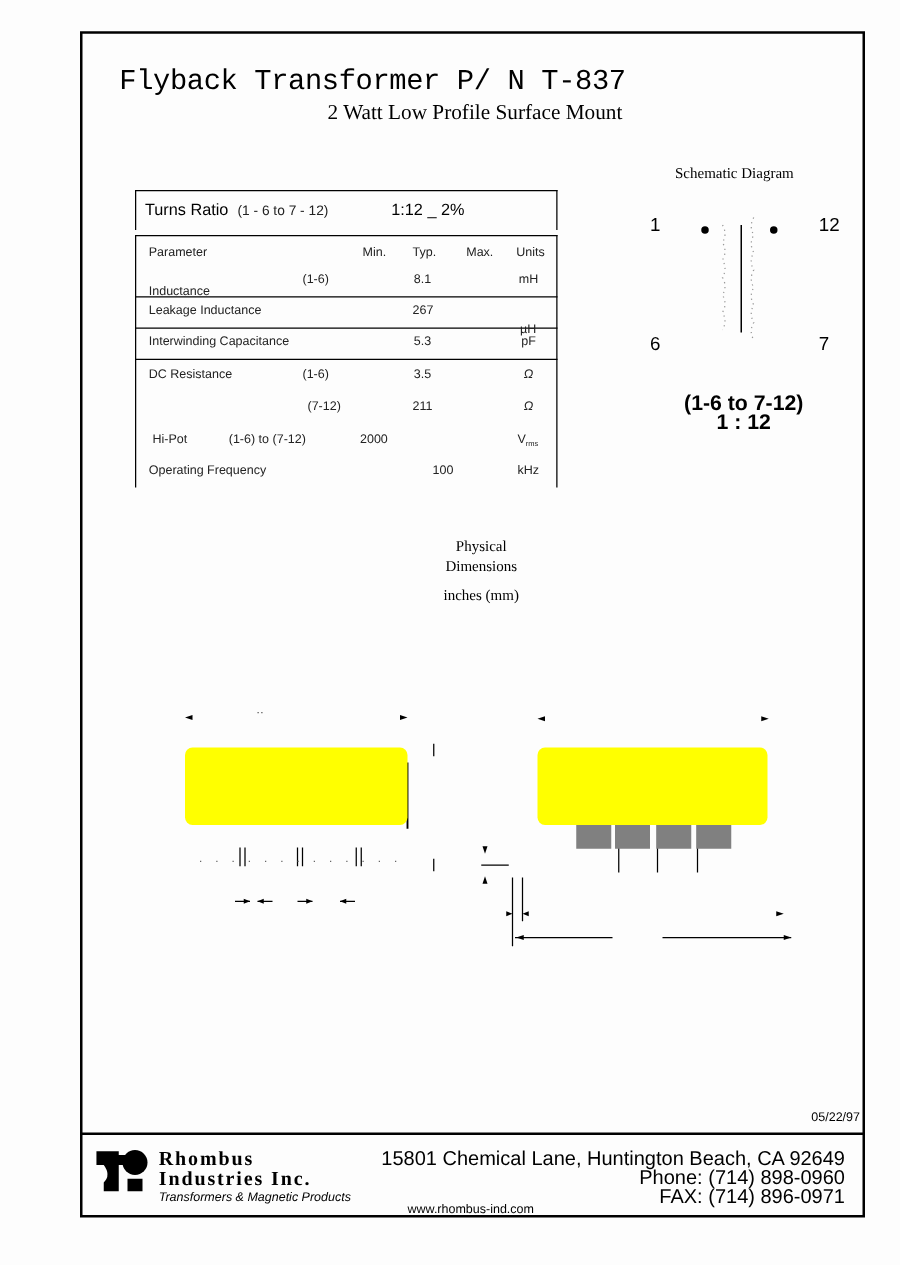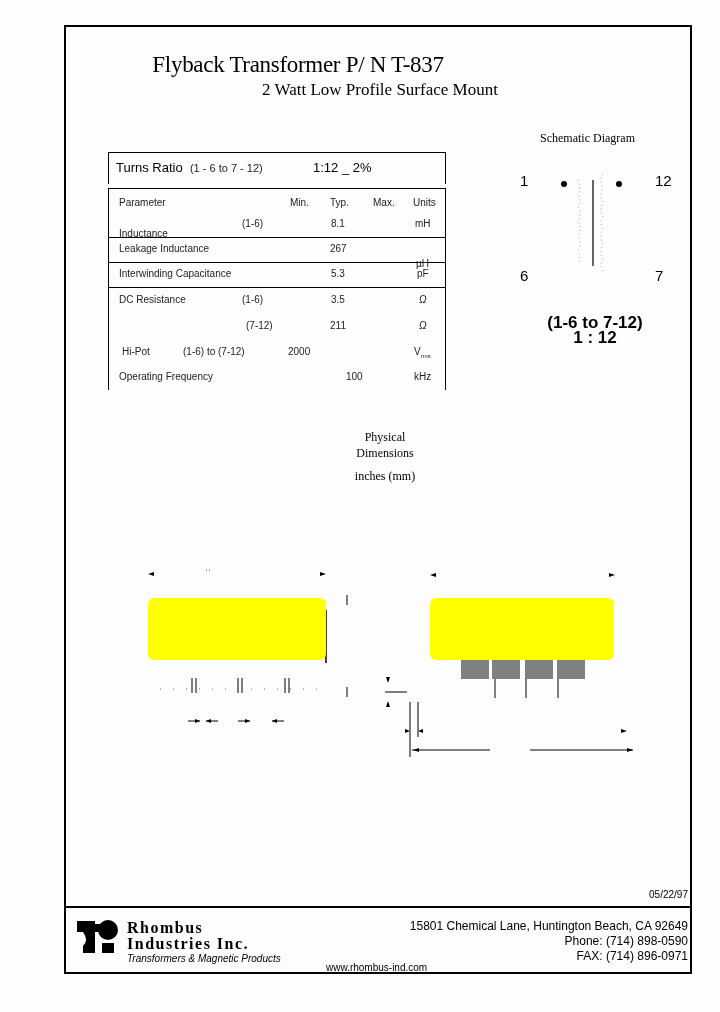--- a/index.html
+++ b/index.html
@@ -1,36 +1,36 @@
 <!DOCTYPE html>
 <html><head>
 <meta charset="utf-8">
 <style>
   html,body{margin:0;padding:0;}
   body{width:720px;height:1012px;background:#fdfdfd;position:relative;overflow:hidden;font-family:"Liberation Sans",sans-serif;color:#000;}
   .abs{position:absolute;}
   .frame{left:64px;top:25px;width:628px;height:949px;border:2px solid #000;box-sizing:border-box;}
-  .title{left:0;width:596px;top:52px;text-align:center;font-family:Liberation Serif, serif;font-size:23px;letter-spacing:-0.3px;}
+  .title{left:0;width:596px;top:52px;text-align:center;font-family:Liberation Mono, monospace;font-size:23px;letter-spacing:-0.3px;}
   .subtitle{left:0;width:760px;top:80px;text-align:center;font-family:"Liberation Serif",serif;font-size:17px;}
   .tr-box{left:108px;top:152px;width:338px;height:32px;border:1px solid #000;border-bottom:none;box-sizing:border-box;}
   .tr-label{left:116px;top:160px;font-size:13px;}
   .tr-label small{font-size:11px;color:#222;}
   .tr-value{left:313px;top:160px;font-size:13px;}
   .spec{left:108px;top:188px;width:338px;height:202px;border:1px solid #000;border-bottom:none;box-sizing:border-box;}
   .hline{height:1px;background:#000;left:108px;width:338px;}
   .cell{font-size:10px;color:#222;}
   .schem-title{left:540px;top:131px;font-family:"Liberation Serif",serif;font-size:12px;}
   .pin{font-size:15px;}
   .ratio{left:540px;top:315px;width:110px;text-align:center;font-size:17px;font-weight:bold;line-height:15px;}
   .phys{left:330px;width:110px;text-align:center;font-family:"Liberation Serif",serif;font-size:12px;}
   .yellow{background:#ffff00;border-radius:6px;}
   .pad{background:#808080;width:28px;height:19px;}
   .date{right:32px;top:889px;font-size:10px;}
   .divider{left:64px;width:628px;top:906px;height:2px;background:#000;}
-  .addr{right:32px;text-align:right;font-size:12px;}
+  .addr{right:44px;text-align:right;font-size:16px;}
   .web{left:326px;top:962px;font-size:10px;text-align:right;}
   .logo-name{font-family:"Liberation Serif",serif;font-weight:bold;letter-spacing:1.5px;font-size:16px;}
   .logo-tag{font-size:10px;font-style:italic;}
 </style>
 </head>
 <body>
 
 <div class="abs frame"></div>
 
 <div class="abs title">Flyback Transformer  P/ N  T-837</div>
@@ -160,15 +160,15 @@
   <path d="M0 3 H18 V35 H6 V28 Q12 22 6 14 H0 Z" fill="#000"></path>
   <circle cx="31" cy="12" r="10" fill="#000"></circle>
   <rect x="16" y="6" width="10" height="8" fill="#000"></rect>
   <rect x="25" y="25" width="12" height="10" fill="#000"></rect>
 </svg>
 <div class="abs logo-name" style="left:127px;top:919px">Rhombus</div>
 <div class="abs logo-name" style="left:127px;top:935px">Industries Inc.</div>
 <div class="abs logo-tag" style="left:127px;top:953px">Transformers &amp; Magnetic Products</div>
 
 <div class="abs addr" style="top:919px">15801 Chemical Lane, Huntington Beach, CA 92649</div>
-<div class="abs addr" style="top:934px">Phone:  (714) 898-0590</div>
+<div class="abs addr" style="top:934px">Phone:  (714) 898-0960</div>
 <div class="abs addr" style="top:949px">FAX:  (714) 896-0971</div>
 <div class="abs web">www.rhombus-ind.com</div>
 
 </body></html>

